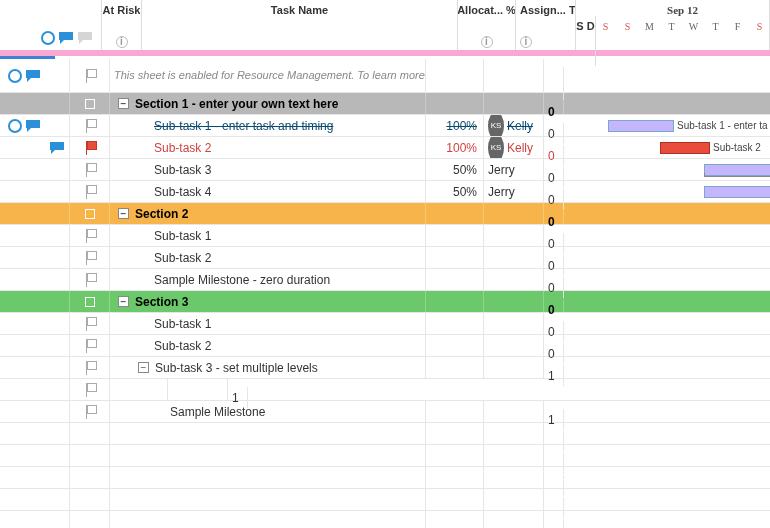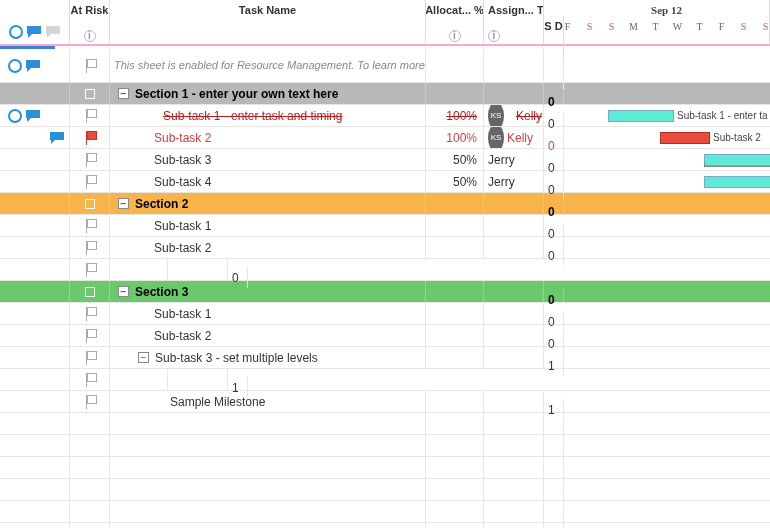--- a/index.html
+++ b/index.html
@@ -11,26 +11,27 @@
     width: 770px;
     height: 528px;
     overflow: hidden;
     position: relative;
   }
   .grid {
     width: 100%;
   }
   .header-row {
     display: flex;
-    height: 46px;
-    border-bottom: 2px solid #f9a8d4;
+    height: 56px;
+    border-bottom: 6px solid #f9a8d4;
     background: #fff;
     font-weight: bold;
     font-size: 11px;
     color: #333;
+    padding-left: 32px;
   }
   .header-row .cell {
     border-right: 1px solid #ddd;
     padding: 4px 4px 2px 4px;
     display: flex;
     flex-direction: column;
     justify-content: flex-start;
     line-height: 1.15;
     position: relative;
   }
@@ -99,38 +100,38 @@
     width:11px;height:11px;border:1px solid #888;background:#fff;
     display:inline-flex;align-items:center;justify-content:center;
     font-size:10px;line-height:1;color:#555;margin-right:6px;
     flex-shrink:0;
   }
   .indent-1 { padding-left: 28px; }
   .indent-2 { padding-left: 44px; }
   .indent-3 { padding-left: 60px; }
   .name-section { padding-left: 8px;}
   
-  .strike { text-decoration: line-through; color:#b91c1c;margin-left:9px;}
+  .strike { text-decoration: line-through; color:#0c4a6e;}
   .red-text { color:#d04040;}
   
   .avatar {
     width:16px;height:28px;border-radius:50%;background:#666;color:#fff;
     font-size:8px;display:inline-flex;align-items:center;justify-content:center;
     flex-shrink:0;
   }
   
   
   .gantt-header { position:relative;font-family:Liberation Serif, serif;}
   .gantt-title { text-align:center; font-weight:bold; color:#444;}
   .gantt-days { display:flex; font-size:10px; font-weight:normal; color:#666; margin-top:4px;}
   .gantt-days span { width:22px; text-align:center;}
   .gantt-days .wk { color:#d9534f;}
   
   .gantt-area { position:relative; height:100%; width:100%;}
-  .gbar { position:absolute; height:12px; top:5px; border:1px solid #7aa7cc; background:#5eead4;}
+  .gbar { position:absolute; height:12px; top:5px; border:1px solid #7aa7cc; background:#c4b5fd;}
   .gbar.red { background:#e74c3c; border-color:#b03020;}
   .gbar-label { position:absolute; left:100%; top:-1px; padding-left:4px; font-size:10px; color:#444; white-space:nowrap;}
   .gbracket { position:absolute; height:4px; top:14px; border-left:1px solid #888;border-right:1px solid #888;border-bottom:1px solid #888;}
   
   .left-icons svg { display:block;}
   .disc { width:14px;height:14px;border-radius:50%;border:2px solid #2a90d9; display:inline-block;}
   .bubble { display:inline-block;}
   .bubble svg{width:16px;height:14px;}
   
 </style>
@@ -391,20 +392,23 @@
     <div class="cell c-date">
         <span>0</span>
       </div>
       <div class="cell c-gantt"></div>
   </div>
   <div class="row">
     <div class="cell c-icons"></div>
       <div class="cell c-risk">
         <span class="flag-outline"></span>
       </div>
+    <div class="cell c-name indent-2">
+        <span>Sample Milestone - zero duration</span>
+      </div>
     <div class="cell c-alloc"></div>
       <div class="cell c-assign"></div>
     <div class="cell c-date">
         <span>0</span>
       </div>
       <div class="cell c-gantt"></div>
   </div>
 
   <div class="row section-green">
     <div class="cell c-icons"></div>

